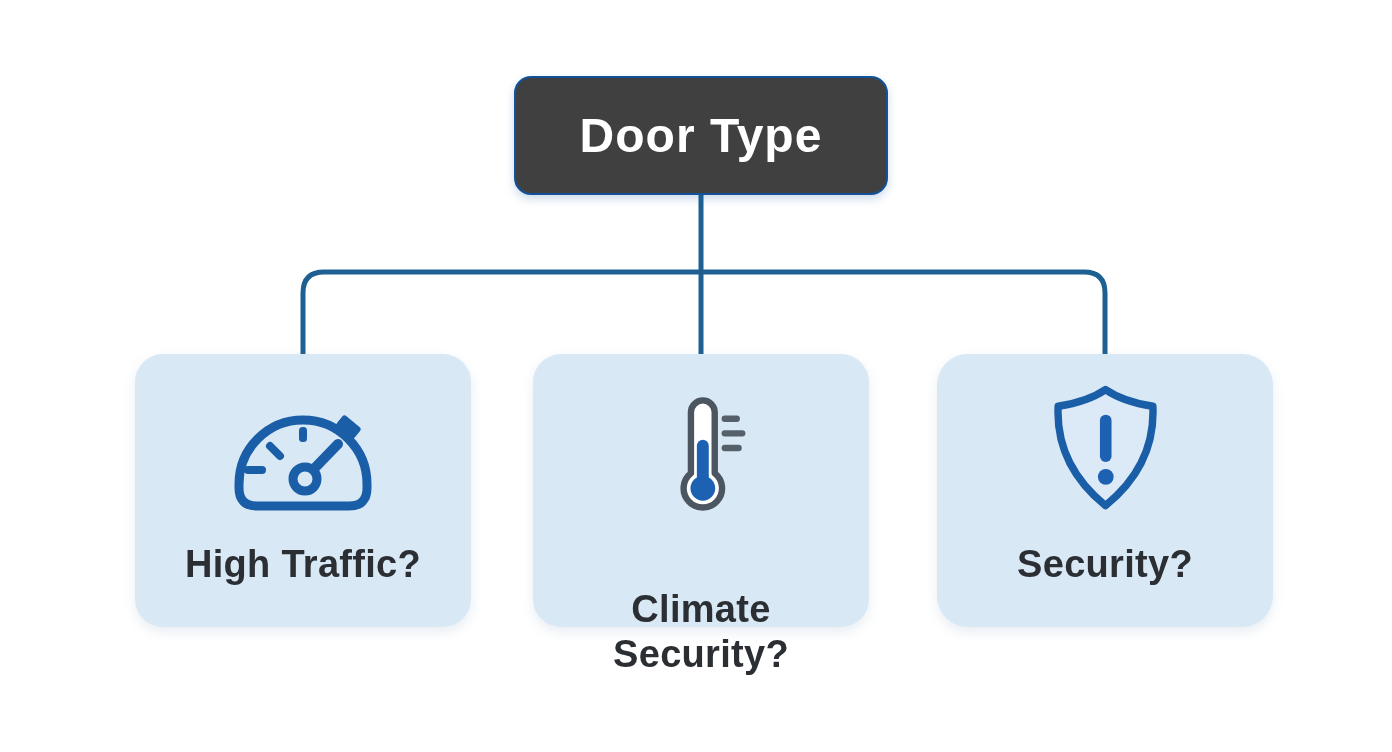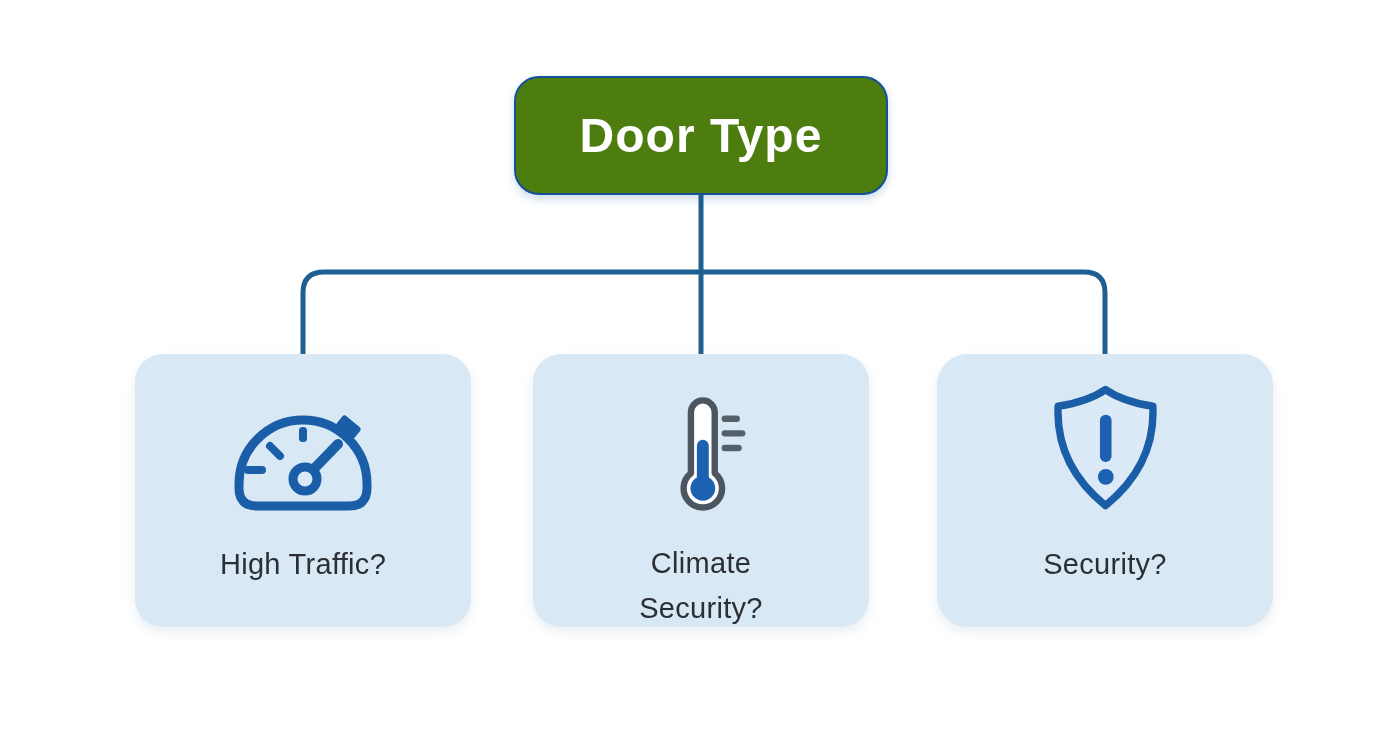--- a/index.html
+++ b/index.html
@@ -21,23 +21,23 @@
     height: 752px;
     pointer-events: none;
   }
 
   .root-node {
     position: absolute;
     left: 514px;
     top: 76px;
     width: 374px;
     height: 119px;
-    background: #4d7c0f;
+    background: #404040;
     border: 2px solid #14519B;
-    border-radius: 25px;
+    border-radius: 17px;
     display: flex;
     align-items: center;
     justify-content: center;
     box-shadow: 0 4px 10px rgba(21, 89, 165, 0.22);
   }
   .root-label {
     color: #ffffff;
     font-size: 48px;
     font-weight: 700;
     letter-spacing: 1px;
@@ -50,36 +50,36 @@
     width: 336px;
     height: 273px;
     background: #D9E8F5;
     border-radius: 28px;
     display: flex;
     flex-direction: column;
     align-items: center;
     box-shadow: 0 5px 12px rgba(150, 175, 200, 0.22);
   }
   .child-node.pos-0 { left: 135px; }
-  .child-node.pos-1 { left: 533px; }
+  .child-node.pos-1 { left: 533px; gap: 46px; }
   .child-node.pos-2 { left: 937px; border-radius: 31px; }
 
   .icon-slot {
     margin-top: 40px;
     height: 120px;
     display: flex;
     align-items: flex-end;
     justify-content: center;
   }
 
   .box-label {
     margin-top: 28px;
-    font-size: 29px;
+    font-size: 38px;
     line-height: 45px;
-    font-weight: 400;
+    font-weight: 700;
     color: #2B2F34;
     text-align: center;
     letter-spacing: 0.3px;
   }
   .box-label .line { white-space: nowrap; }
   .box-label .line:empty { display: none; }
 </style>
 </head>
 <body>
 

